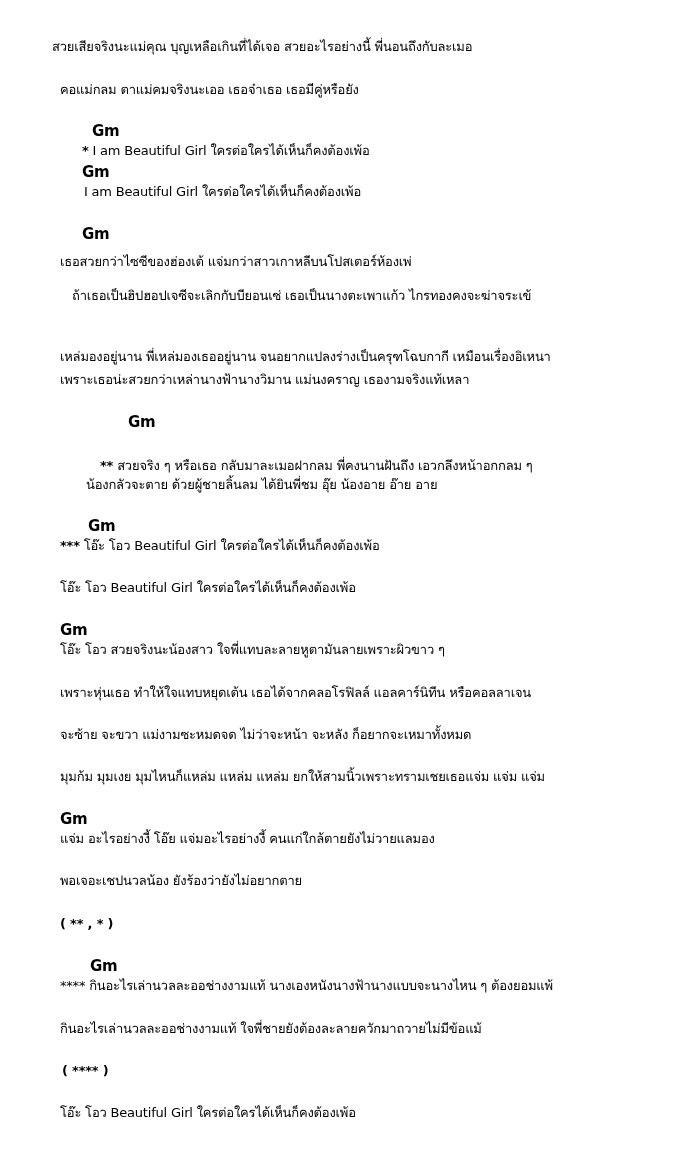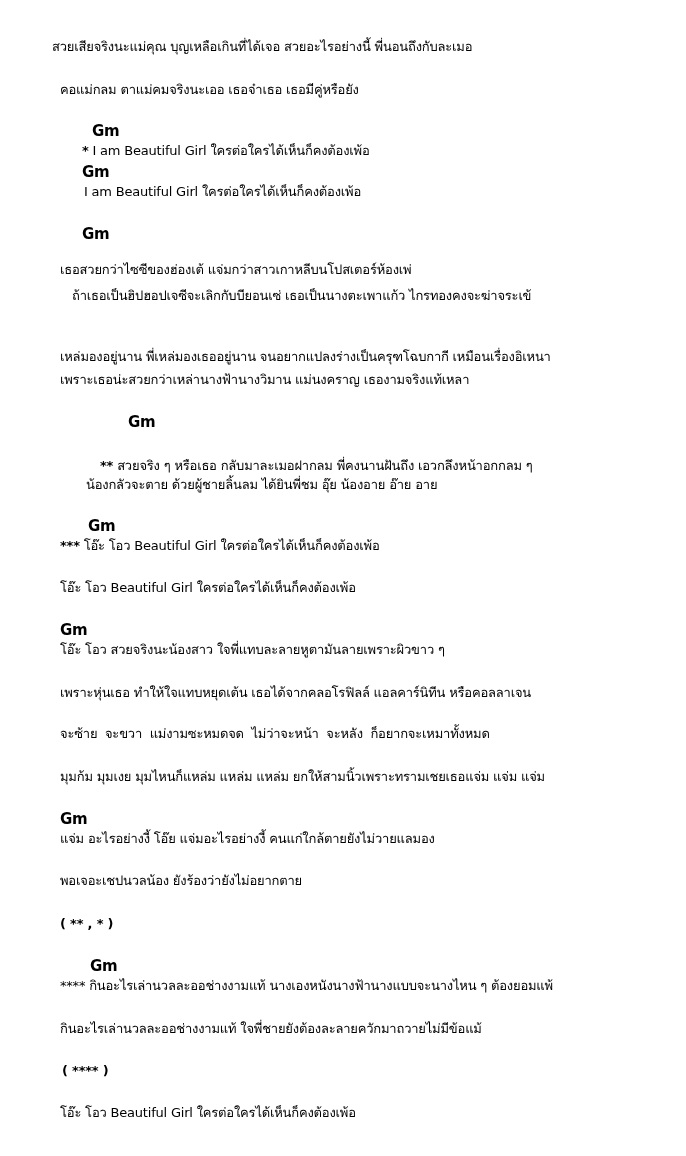--- a/index.html
+++ b/index.html
@@ -38,41 +38,41 @@
   <div class="line" style="left:60px; top:81px;text-align:right;">คอแม่กลม ตาแม่คมจริงนะเออ เธอจ๋าเธอ เธอมีคู่หรือยัง</div>
 
   <div class="line chord" style="left:92px; top:122px;">Gm</div>
   <div class="line" style="left:82px; top:142px;">
     <span class="marker">*</span><span> I am Beautiful Girl ใครต่อใครได้เห็นก็คงต้องเพ้อ</span>
   </div>
   <div class="line chord" style="left:82px; top:163px;">Gm</div>
   <div class="line" style="left:84px; top:183px;">I am Beautiful Girl  ใครต่อใครได้เห็นก็คงต้องเพ้อ</div>
 
   <div class="line chord" style="left:82px; top:225px;">Gm</div>
-  <div class="line" style="left:60px; top:261px;">เธอสวยกว่าไซซีของฮ่องเต้ แจ่มกว่าสาวเกาหลีบนโปสเตอร์ห้องเพ่</div>
+  <div class="line" style="left:60px; top:253px;">เธอสวยกว่าไซซีของฮ่องเต้ แจ่มกว่าสาวเกาหลีบนโปสเตอร์ห้องเพ่</div>
   <div class="line" style="left:72px; top:287px;">ถ้าเธอเป็นฮิปฮอปเจซีจะเลิกกับบียอนเซ่ เธอเป็นนางตะเพาแก้ว ไกรทองคงจะฆ่าจระเข้</div>
   <div class="line" style="left:60px; top:348px;">เหล่มองอยู่นาน พี่เหล่มองเธออยู่นาน จนอยากแปลงร่างเป็นครุฑโฉบกากี เหมือนเรื่องอิเหนา</div>
   <div class="line" style="left:60px; top:371px;">เพราะเธอน่ะสวยกว่าเหล่านางฟ้านางวิมาน แม่นงคราญ เธองามจริงแท้เหลา</div>
 
   <div class="line chord" style="left:128px; top:413px;">Gm</div>
   <div class="line" style="left:100px; top:433px;margin-top:24px;">
     <span class="marker">**</span><span> สวยจริง ๆ หรือเธอ กลับมาละเมอฝากลม พี่คงนานฝันถึง เอวกลึงหน้าอกกลม ๆ</span>
   </div>
   <div class="line" style="left:86px; top:476px;">น้องกลัวจะตาย ด้วยผู้ชายลิ้นลม ได้ยินพี่ชม อุ๊ย น้องอาย อ๊าย อาย</div>
 
   <div class="line chord" style="left:88px; top:517px;">Gm</div>
   <div class="line" style="left:60px; top:537px;">
     <span class="marker">***</span><span> โอ๊ะ โอว Beautiful Girl  ใครต่อใครได้เห็นก็คงต้องเพ้อ</span>
   </div>
   <div class="line" style="left:60px; top:579px;">โอ๊ะ โอว Beautiful Girl  ใครต่อใครได้เห็นก็คงต้องเพ้อ</div>
 
   <div class="line chord" style="left:60px; top:621px;">Gm</div>
   <div class="line" style="left:60px; top:641px;">โอ๊ะ โอว สวยจริงนะน้องสาว ใจพี่แทบละลายหูตามันลายเพราะผิวขาว ๆ</div>
   <div class="line" style="left:60px; top:684px;">เพราะหุ่นเธอ ทำให้ใจแทบหยุดเต้น เธอได้จากคลอโรฟิลล์ แอลคาร์นิทีน หรือคอลลาเจน</div>
-  <div class="line" style="left:60px; top:726px;font-family:Liberation Mono, monospace;">จะซ้าย จะขวา แม่งามซะหมดจด ไม่ว่าจะหน้า จะหลัง ก็อยากจะเหมาทั้งหมด</div>
+  <div class="line" style="left:60px; top:726px;">จะซ้าย จะขวา แม่งามซะหมดจด ไม่ว่าจะหน้า จะหลัง ก็อยากจะเหมาทั้งหมด</div>
   <div class="line" style="left:60px; top:768px;">มุมก้ม มุมเงย มุมไหนก็แหล่ม แหล่ม แหล่ม ยกให้สามนิ้วเพราะทรามเชยเธอแจ่ม แจ่ม แจ่ม</div>
 
   <div class="line chord" style="left:60px; top:810px;">Gm</div>
   <div class="line" style="left:60px; top:830px;">แจ่ม อะไรอย่างงี้ โอ๊ย แจ่มอะไรอย่างงี้ คนแก่ใกล้ตายยังไม่วายแลมอง</div>
   <div class="line" style="left:60px; top:872px;">พอเจอะเชปนวลน้อง ยังร้องว่ายังไม่อยากตาย</div>
   <div class="line marker" style="left:60px; top:915px;">( ** , * )</div>
 
   <div class="line chord" style="left:90px; top:957px;">Gm</div>
   <div class="line" style="left:60px; top:977px;">
     <span>****</span><span> กินอะไรเล่านวลละออช่างงามแท้ นางเองหนังนางฟ้านางแบบจะนางไหน ๆ ต้องยอมแพ้</span>

